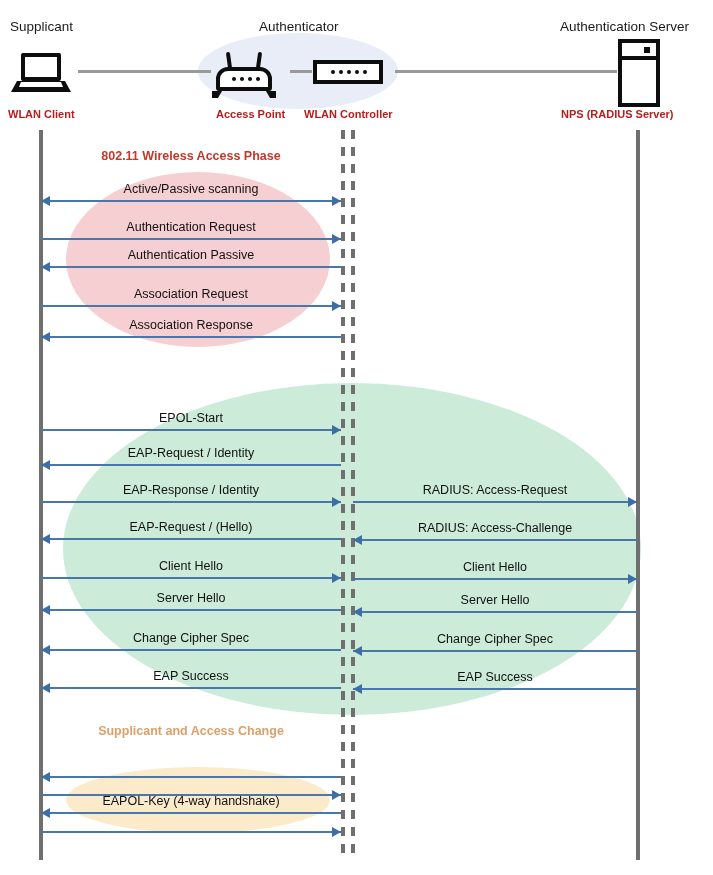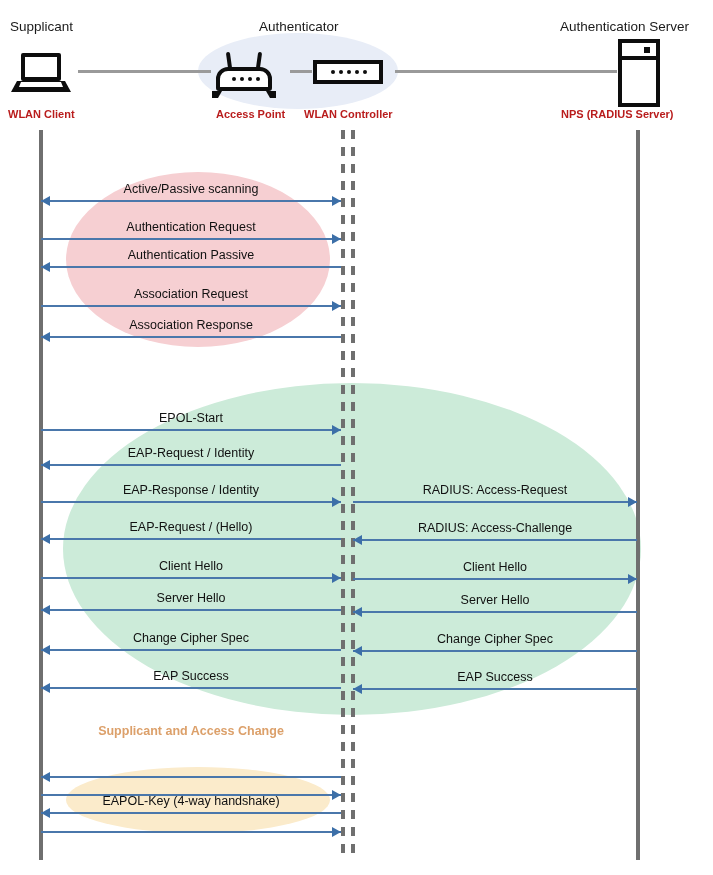--- a/index.html
+++ b/index.html
@@ -169,20 +169,21 @@
 
   <div class="phase-ellipse" style="left:63px;top:383px;width:578px;height:332px;background:#CCEBD9;"></div>
 
   <div class="phase-ellipse" style="left:66px;top:767px;width:264px;height:66px;background:#FBEBCB;"></div>
 
   <div class="lifeline" style="left:39px;top:130px;height:730px;"></div>
   <div class="lifeline-dash" style="left:341px;top:130px;height:730px;"></div>
   <div class="lifeline-dash" style="left:351px;top:130px;height:730px;"></div>
   <div class="lifeline" style="left:636px;top:130px;height:730px;"></div>
 
+  <div class="phase-label" style="left:41px;top:147px;width:300px;color:#C0392B;">802.11 Wireless Access Phase</div>
 
 
   <div class="phase-label" style="left:41px;top:722px;width:300px;color:#DCA06A;">
     <div>Supplicant and Access Change</div>
   </div>
 
   <div id="left-msgs">
       <div class="msg" style="left: 41px; top: 200px; width: 300px;"></div>
       <div class="head r" style="left: 332px; top: 196px;"></div>
       <div class="head l" style="left: 41px; top: 196px;"></div>

